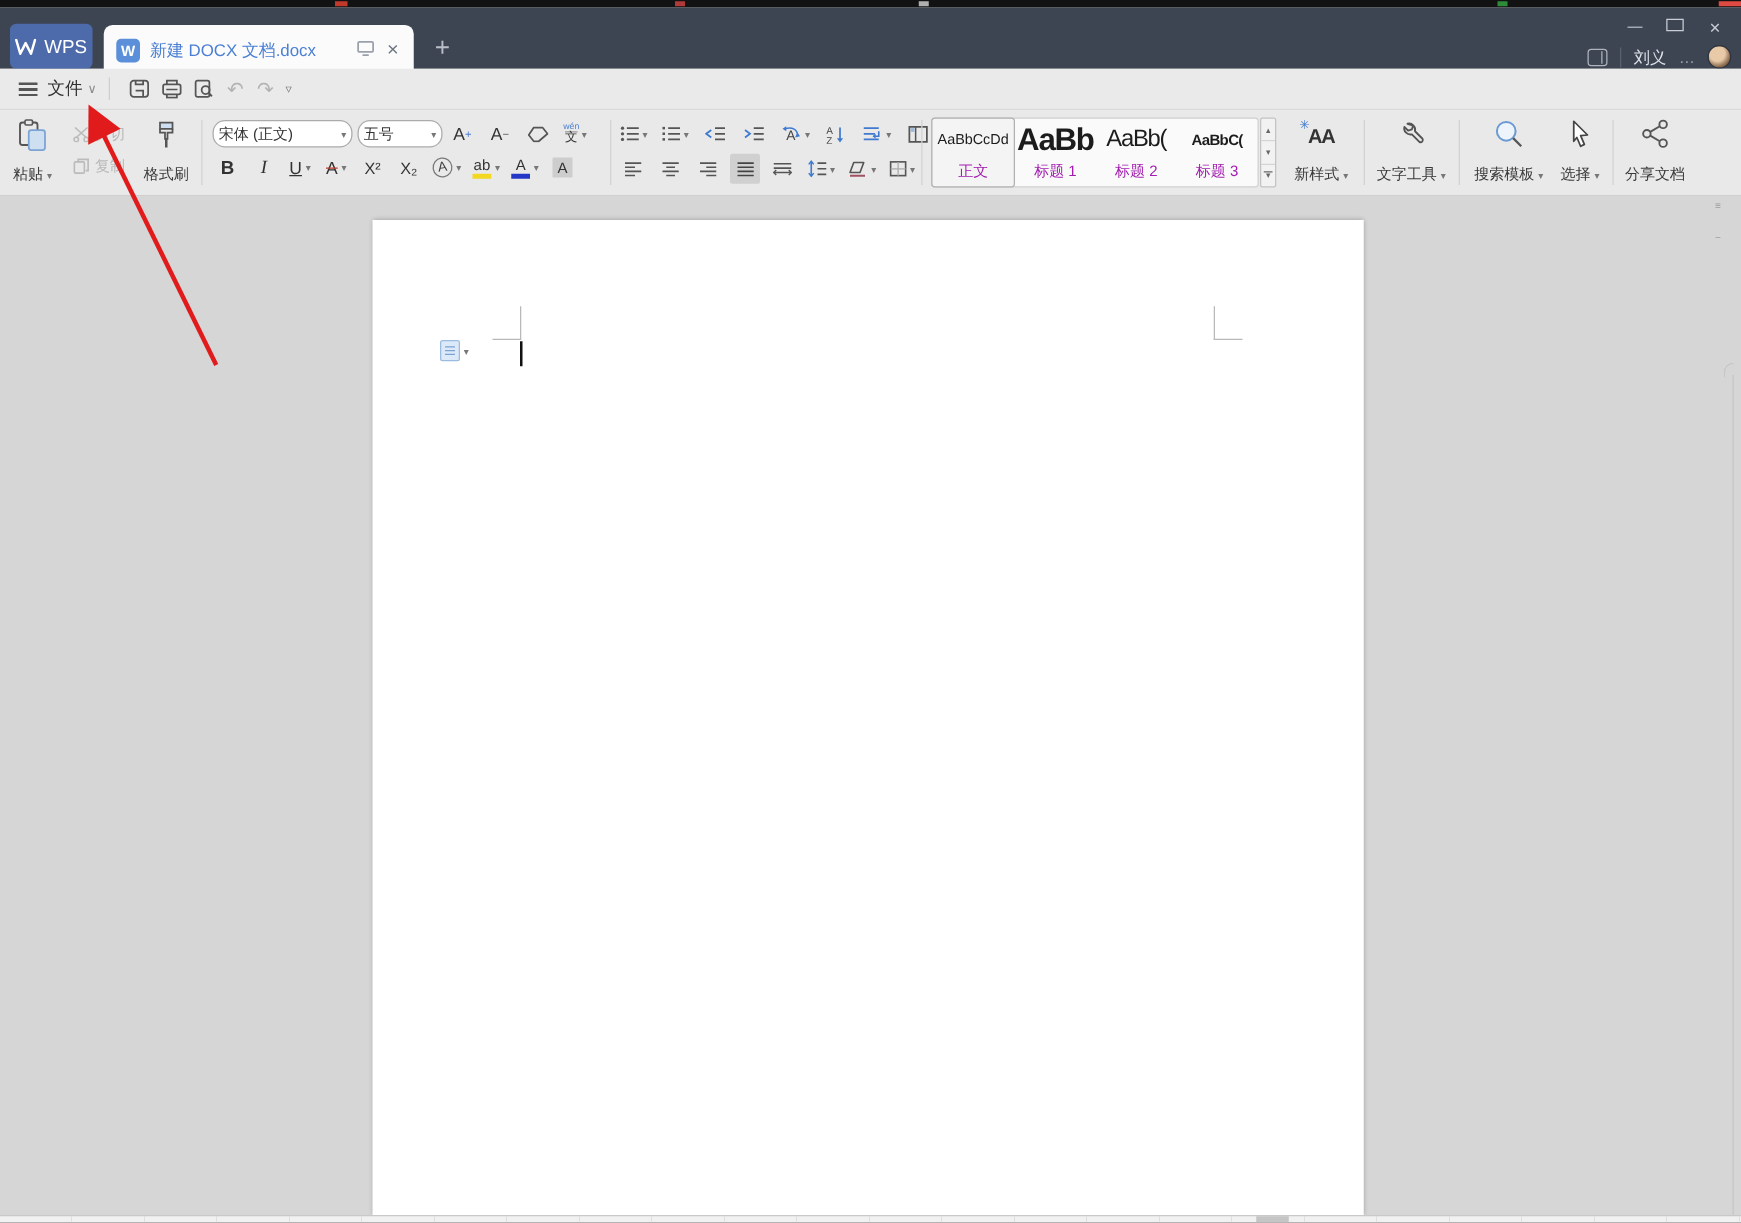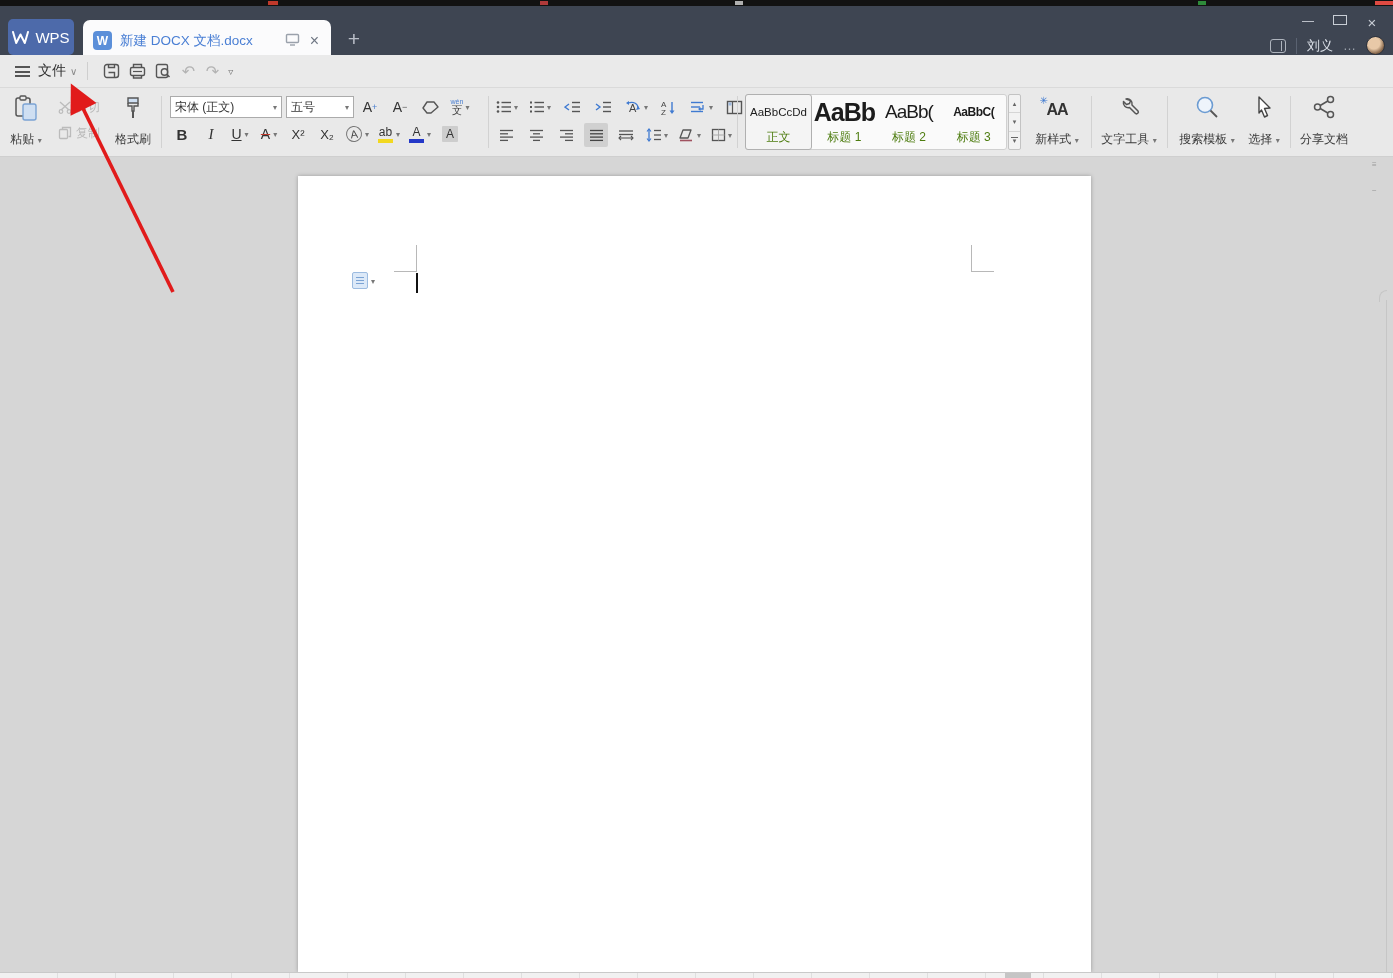--- a/index.html
+++ b/index.html
@@ -65,21 +65,21 @@
     border-bottom:1px solid #cfcfcf; }
   .rb-sep { position:absolute; top:8px; width:1px; height:52px; background:#d2d2d2; }
   .bigbtn { position:absolute; top:4px; height:60px; display:flex; flex-direction:column;
     align-items:center; justify-content:space-between; padding:3px 0 4px; }
   .bigbtn .lab { font-size:12px; color:#3a3a3a; white-space:nowrap; }
   .caret { font-size:8px; color:#777; }
   .smallrow { position:absolute; display:flex; align-items:center; }
   .sbtn { height:24px; min-width:24px; display:flex; align-items:center; justify-content:center; padding:0 2px; }
   .sbtn.active { background:#d0d0d0; border-radius:2px; }
   .combo { position:absolute; top:8px; height:22px; background:#fff; border:1px solid #ababab;
-    border-radius:0; display:flex; align-items:center; font-size:12px; color:#333; padding:0 4px; }
+    border-radius:10px; display:flex; align-items:center; font-size:12px; color:#333; padding:0 4px; }
   .combo .cv { flex:1; white-space:nowrap; overflow:hidden; }
   .combo .caret { margin-left:3px; }
   .gray-lab { color:#b9b9b9; font-size:12px; }
   .fx-b { font-weight:bold; font-size:15px; color:#333; }
   .fx-i { font-style:italic; font-family:"Liberation Serif",serif; font-size:15px; color:#333; }
   .fx-u { font-size:14px; color:#333; text-decoration:underline; }
   .fx-strike { font-size:14px; color:#333; text-decoration:line-through; text-decoration-color:#c0392b; }
   .fx-sup,.fx-sub { font-size:13px; color:#333; }
   .fx-eff { font-size:11px; color:#444; border:1px solid #777; border-radius:50%; width:16px; height:16px;
     display:flex; align-items:center; justify-content:center; transform:rotate(-8deg); }
@@ -96,21 +96,21 @@
   .gallery { position:absolute; left:745px; top:6px; width:262px; height:56px; background:#fafafa;
     border:1px solid #d0d0d0; border-radius:3px; display:flex; }
   .gcell { flex:1; display:flex; flex-direction:column; align-items:center; justify-content:flex-end;
     padding-bottom:3px; overflow:hidden; }
   .gcell.sel { border:1px solid #b0b0b0; background:#f4f4f4; border-radius:3px; margin:-1px 0 -1px -1px; }
   .gcell .pv { color:#1c1c1c; white-space:nowrap; flex:1; display:flex; align-items:center; }
   .pv0 { font-size:11.5px;text-align:center; }
   .pv1 { font-size:25px; font-weight:bold; letter-spacing:-1px; }
   .pv2 { font-size:19px; font-weight:normal; letter-spacing:-1px; }
   .pv3 { font-size:12px; font-weight:bold; letter-spacing:-0.5px; }
-  .gcell .gl { font-size:12px; color:#4d7c0f; white-space:nowrap; }
+  .gcell .gl { font-size:12px; color:#a21caf; white-space:nowrap; }
   .gscroll { position:absolute; left:1008px; top:6px; width:13px; height:56px; border:1px solid #c3c3c3;
     border-radius:2px; background:#f2f2f2; display:flex; flex-direction:column; }
   .gscroll div { flex:1; display:flex; align-items:center; justify-content:center; font-size:7px; color:#666;
     border-bottom:1px solid #d5d5d5; }
   .gscroll div:last-child { border-bottom:none; flex-direction:column; line-height:0.8; }
   .newstyle-ic { position:relative; font-weight:bold; font-size:16px; color:#333; letter-spacing:-1px; }
   .newstyle-ic .star { position:absolute; left:-7px; top:-6px; color:#3f7ad1; font-size:10px; font-weight:normal; }
   
   .doc-area { position:absolute; left:0; top:157px; width:1393px; height:815px; background:#d6d6d6; }
   .page { position:absolute; left:298px; top:19px; width:793px; height:796px; background:#fff;

